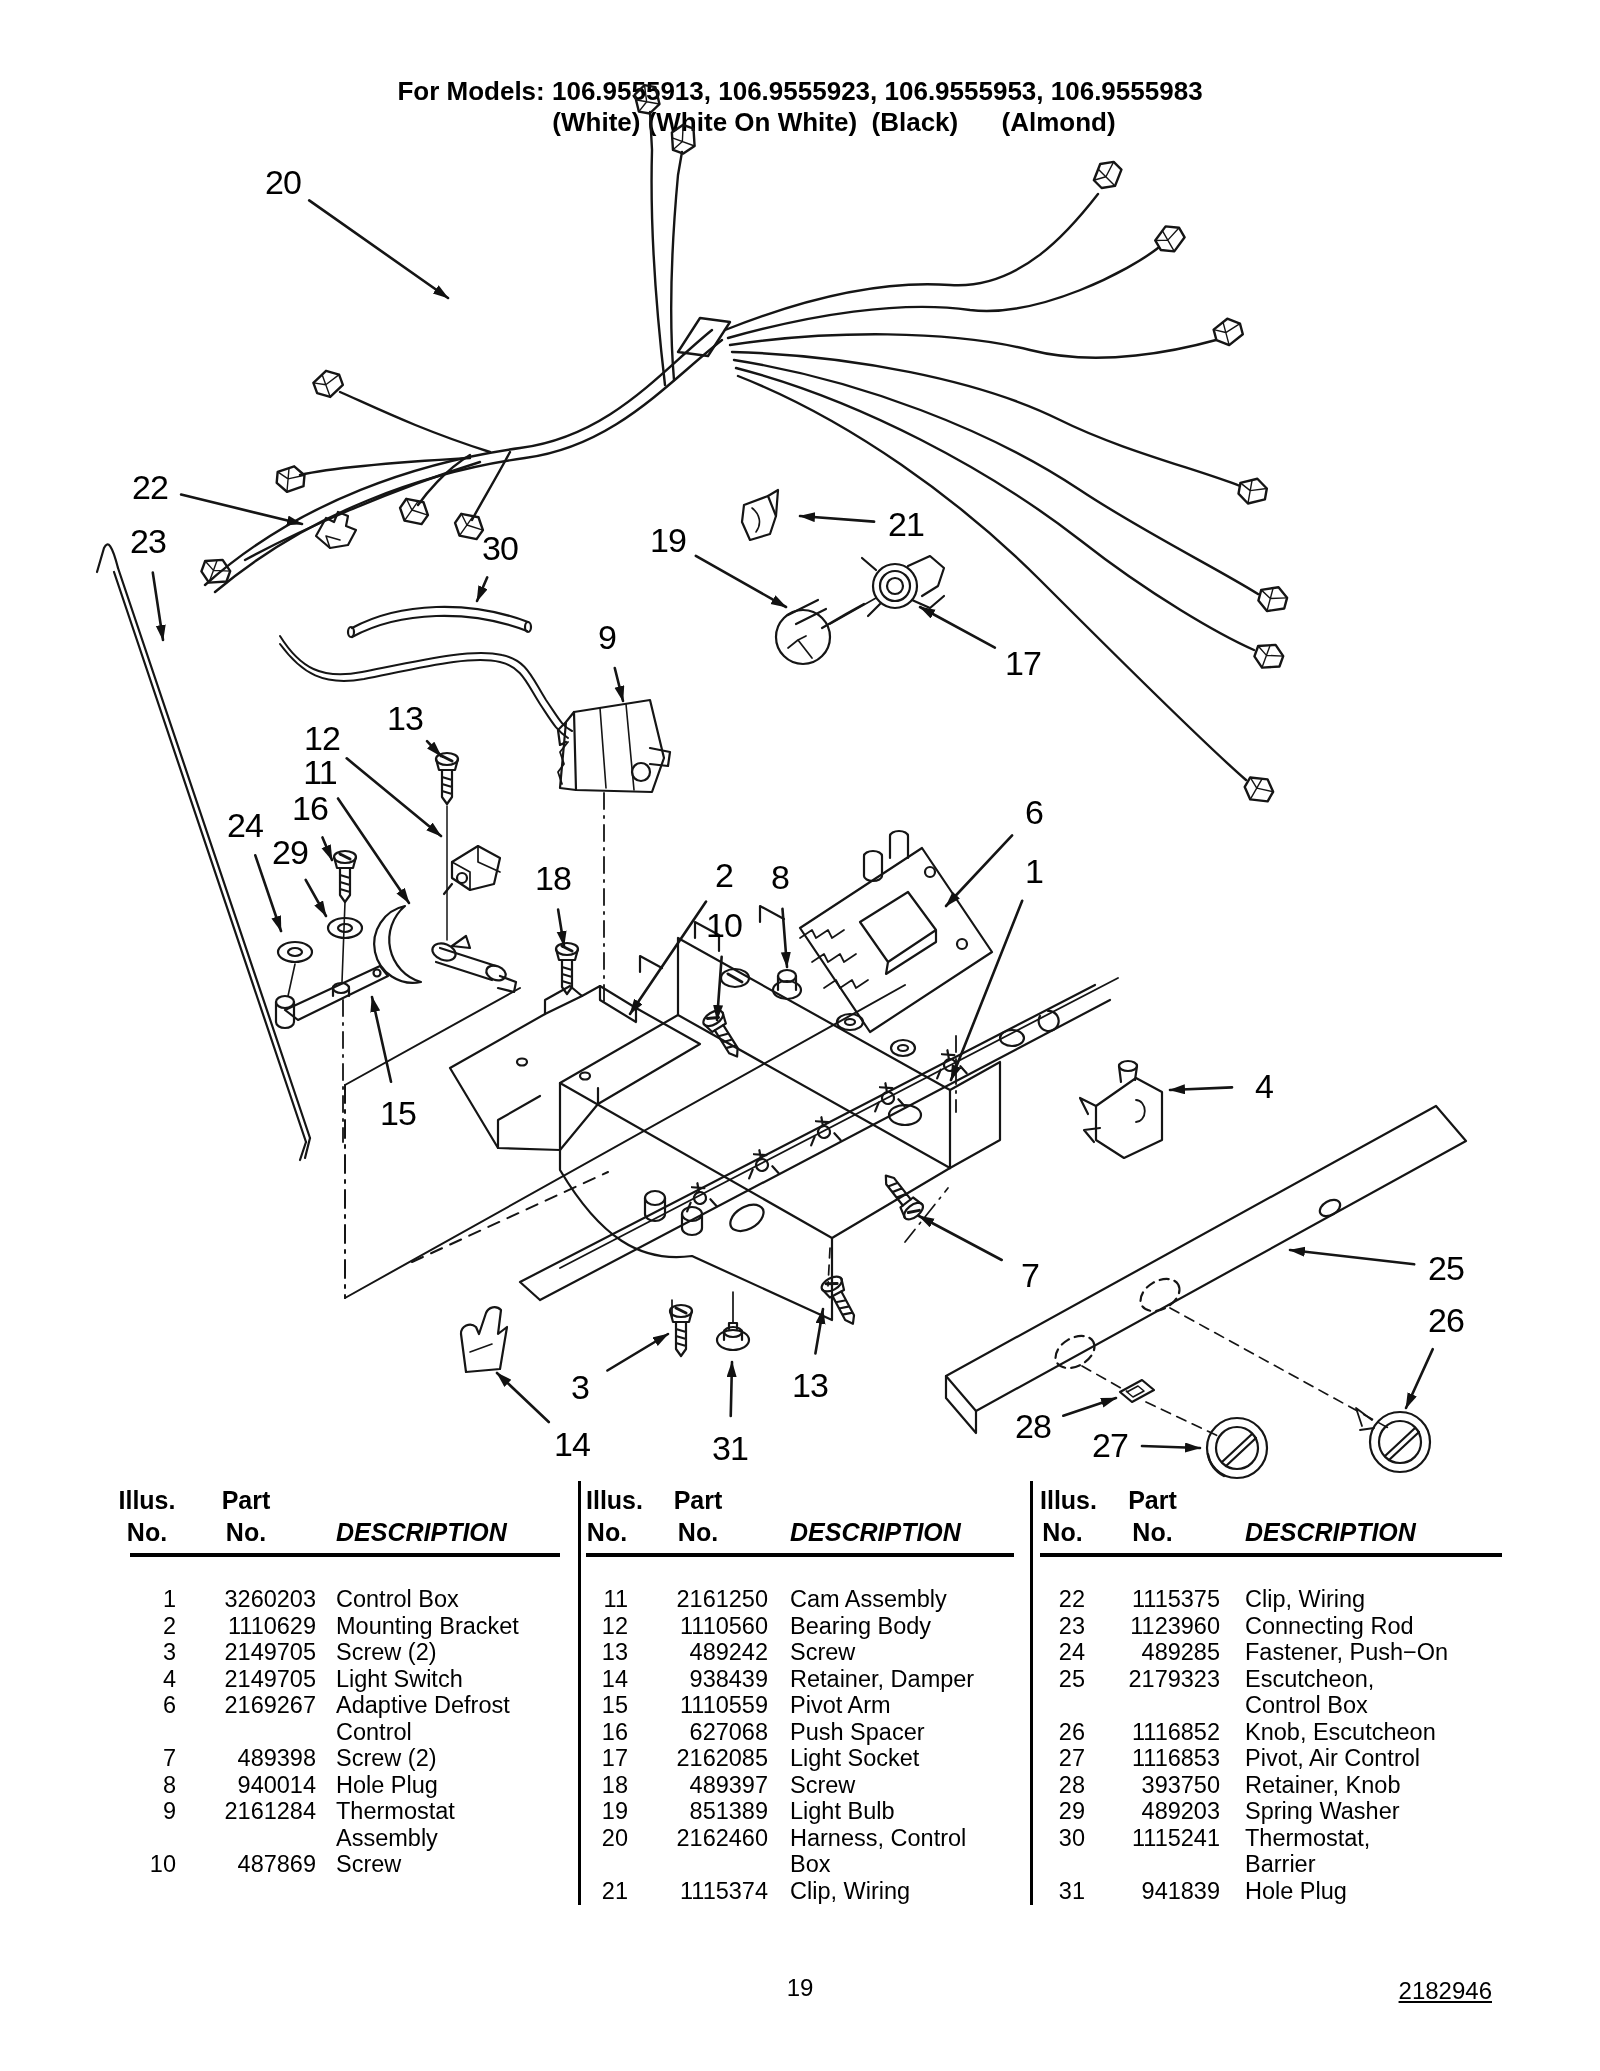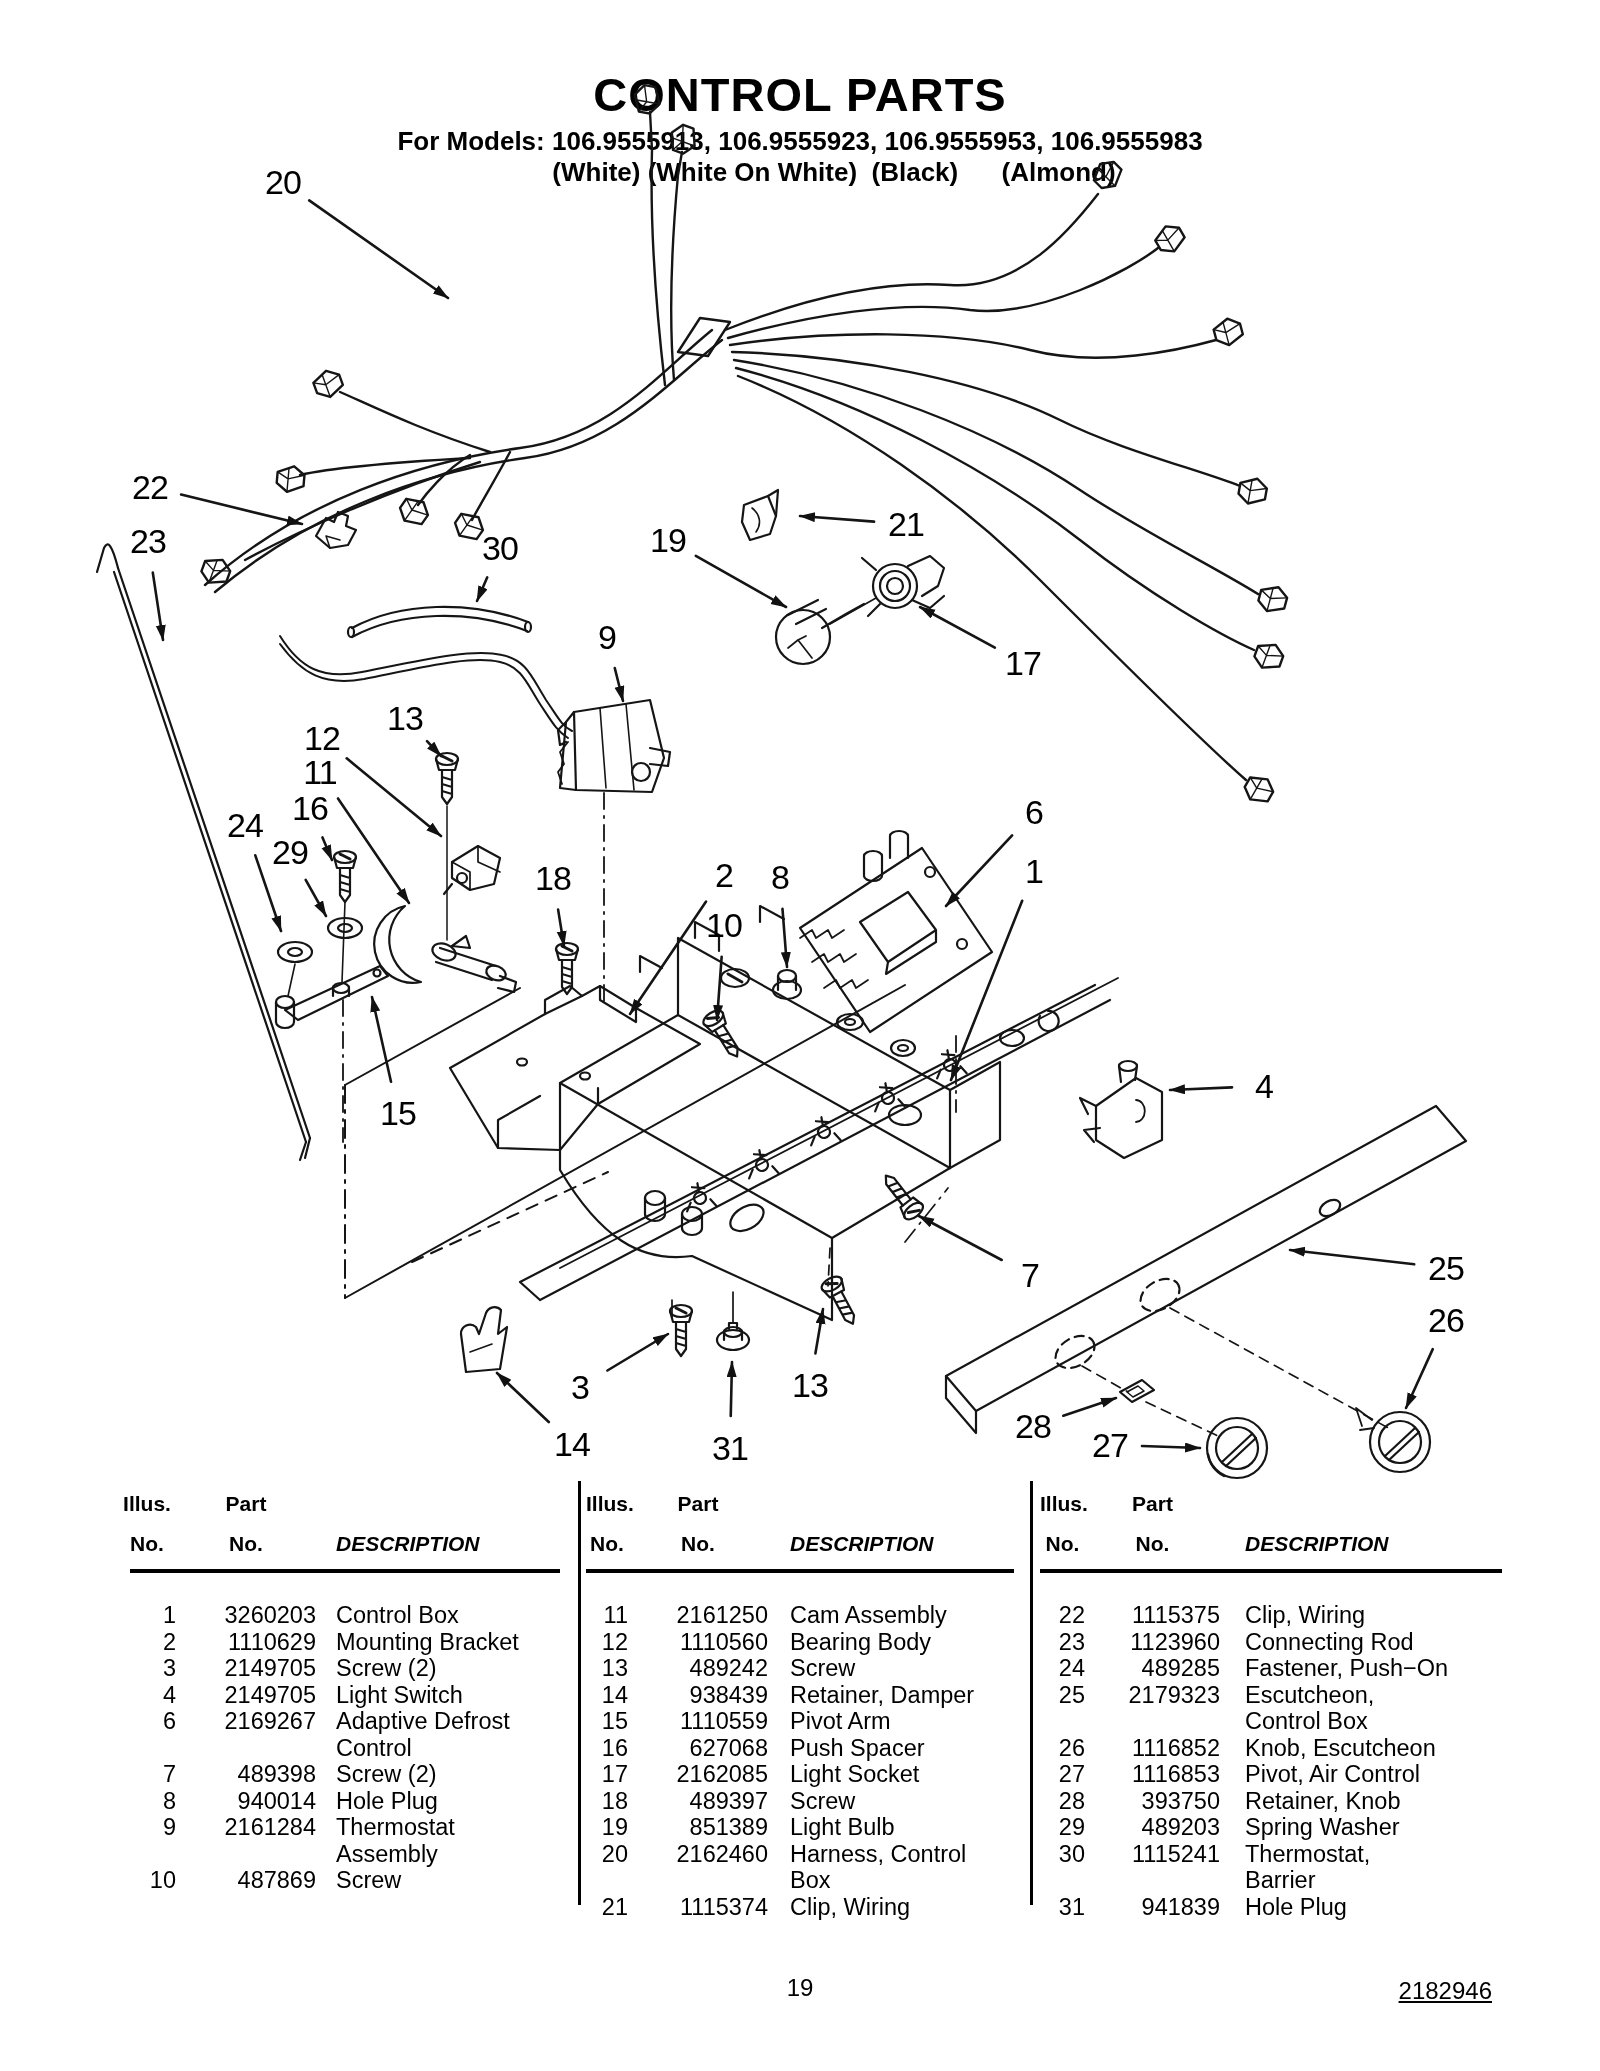--- a/index.html
+++ b/index.html
@@ -10,39 +10,38 @@
   .title{font-size:47px;font-weight:bold;letter-spacing:1px;line-height:50px;}
   .models{font-size:26px;font-weight:bold;line-height:31px;margin-top:6px;}
   .colors{font-size:26px;font-weight:bold;line-height:30px;white-space:pre;transform:translateX(34px);}
   
   #diagram-svg{position:absolute;left:0;top:0;width:1600px;height:2071px;}
   .callout{position:absolute;transform:translate(-50%,-50%);font-size:34px;font-weight:400;
            line-height:34px;letter-spacing:-1px;}
   
   .pcol{position:absolute;top:1484px;}
   .phead,.prow{display:grid;grid-template-columns:var(--gi) var(--gp) 1fr;}
-  .phead{font-size:21px;font-weight:bold;line-height:40px;}
+  .phead{font-size:25px;font-weight:bold;line-height:32px;}
   .h-il,.h-pn{text-align:center;white-space:pre-line;}
   .h-ds{align-self:end;padding-left:var(--dp);font-style:italic;}
   .rule{height:4px;background:#000;margin-top:5px;}
   .rows{margin-top:29px;}
   .prow{font-size:23.5px;line-height:26.5px;}
   .c-il,.c-pn{text-align:right;}
   .c-ds{padding-left:var(--dp);}
   .vdiv{position:absolute;width:2.5px;background:#000;top:1481px;height:424px;}
   .page-num{position:absolute;left:0;right:0;top:1974px;text-align:center;font-size:24px;}
   .doc-num{position:absolute;top:1977px;left:1330px;width:162px;text-align:right;font-size:24px;text-decoration:underline;}
 </style>
 </head>
 <body>
 
 <div class="page">
 
   <div class="hdr">
-    <div class="title">CONTROL PARTS</div>
     <div class="models">For Models: 106.9555913, 106.9555923, 106.9555953, 106.9555983</div>
     <div class="colors">(White) (White On White)  (Black)      (Almond)</div>
   </div>
 
   <svg id="diagram-svg" viewBox="0 0 1600 2071" xmlns="http://www.w3.org/2000/svg">
     <defs>
       <marker id="ah" markerWidth="20" markerHeight="14" refX="15" refY="5" orient="auto" markerUnits="userSpaceOnUse">
         <path d="M0,0 L16,5 L0,10 Z" fill="#111" stroke="none"></path>
       </marker>
       <g id="conn">

